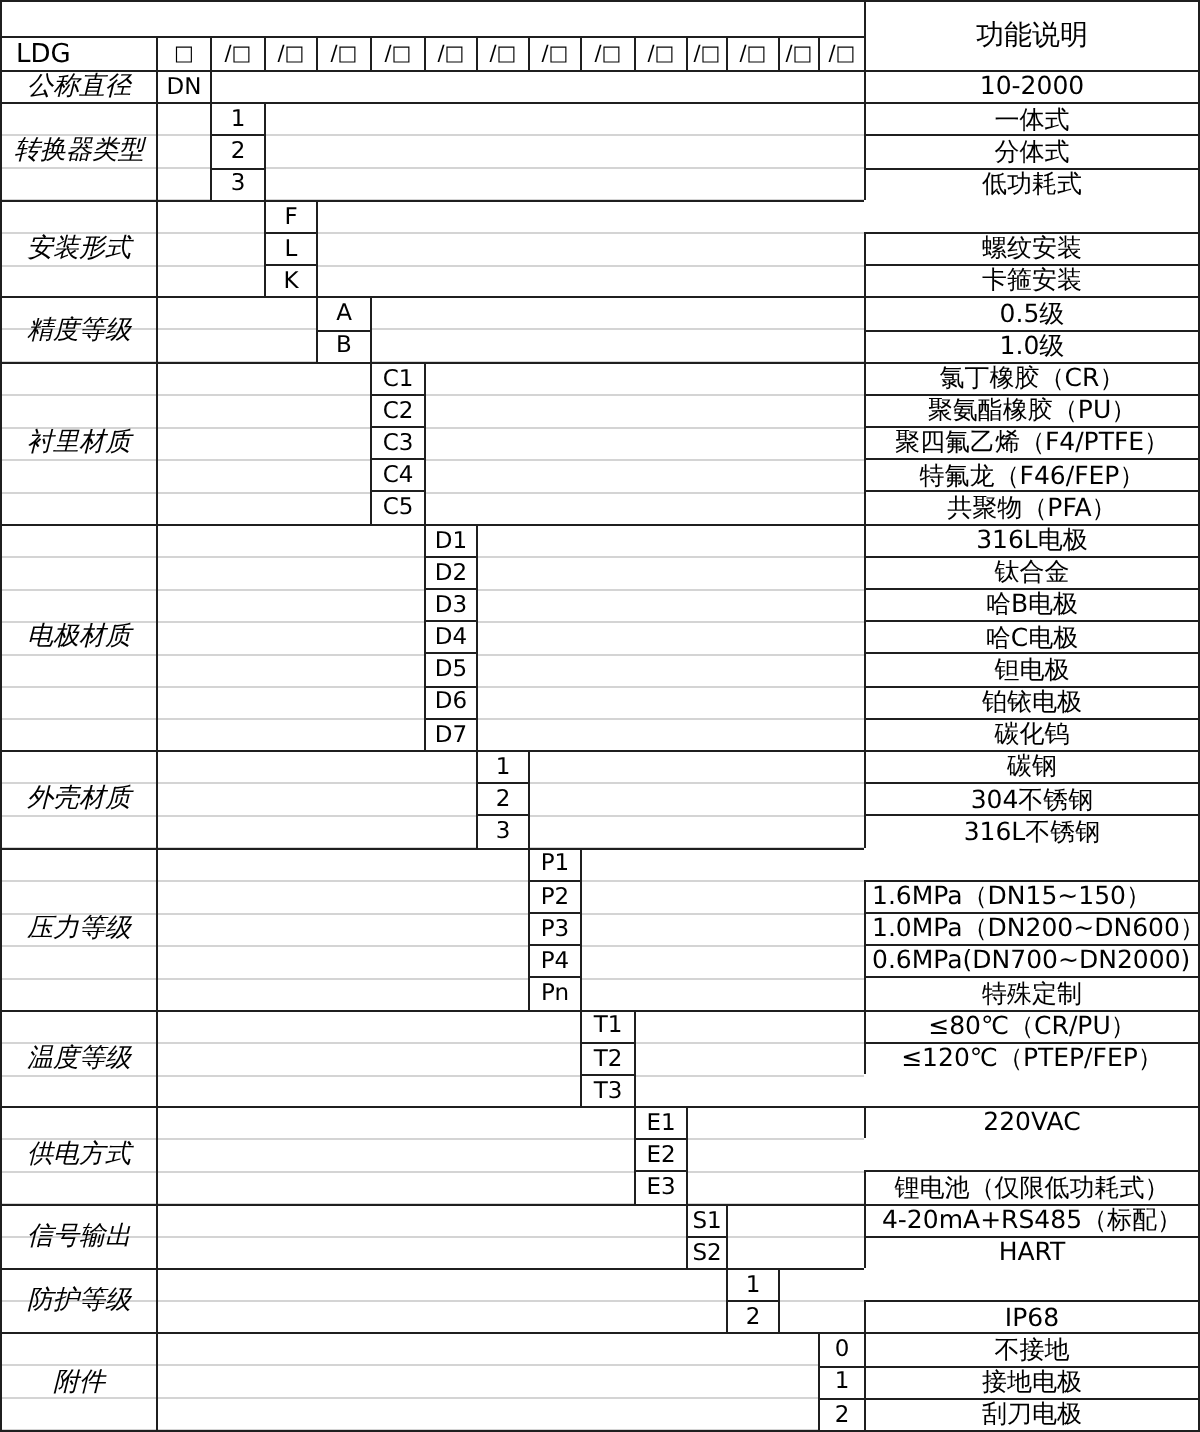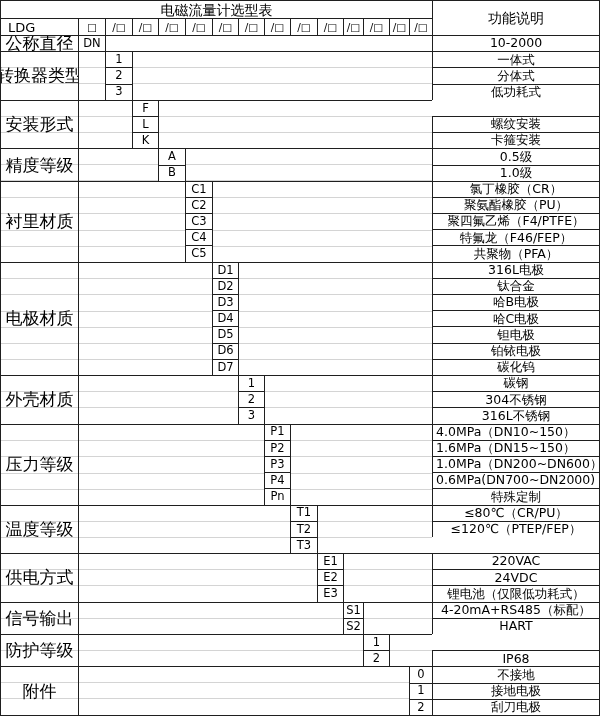--- a/index.html
+++ b/index.html
@@ -15,31 +15,30 @@
   .cell{ display:flex; align-items:center; justify-content:center;
          overflow:hidden; white-space:nowrap; font-size:12.5px; line-height:1; }
   .bt{ border-top:1px solid var(--line); }
   .bl{ border-left:1px solid var(--line); }
   .glines{ background-image:repeating-linear-gradient(to bottom,
            transparent 0px, transparent 15.19px, var(--faint) 15.19px, var(--faint) 16.19px); }
   .title{ font-size:14px; }
   .funch{ font-size:14px; }
   .ldg{ justify-content:flex-start; padding-left:7px; font-size:13px; }
   .box{ font-size:10.5px; }
-  .lbl{ font-size:17px; }
+  .lbl{ font-size:13px;font-style:italic; }
   .code{ font-size:11.5px; }
   .desc{ font-size:12.5px; }
   .desc.left{ justify-content:flex-start; padding-left:3px; }
 </style>
 </head>
 <body>
 
 <div class="tbl">
 
-  <div class="cell title" style="grid-area:1/1/2/16">电磁流量计选型表</div>
   <div class="cell funch bl" style="grid-area:1/16/3/17">功能说明</div>
 
   <div class="cell ldg bt" style="grid-area:2/1/3/2">LDG</div>
   <div class="cell box bt bl" style="grid-area:2/2/3/3">□</div>
   <div class="cell box bt bl" style="grid-area:2/3/3/4">/□</div>
   <div class="cell box bt bl" style="grid-area:2/4/3/5">/□</div>
   <div class="cell box bt bl" style="grid-area:2/5/3/6">/□</div>
   <div class="cell box bt bl" style="grid-area:2/6/3/7">/□</div>
   <div class="cell box bt bl" style="grid-area:2/7/3/8">/□</div>
   <div class="cell box bt bl" style="grid-area:2/8/3/9">/□</div>
@@ -126,21 +125,20 @@
   <div class="cell desc bt bl" style="grid-area:26/16/27/17">316L不锈钢</div>
 
   <div class="cell lbl bt glines" style="grid-area:27/1/32/2">压力等级</div>
   <div class="cell bt bl glines" style="grid-area:27/2/32/9"></div>
   <div class="cell code bt bl" style="grid-area:27/9/28/10">P1</div>
   <div class="cell code bt bl" style="grid-area:28/9/29/10">P2</div>
   <div class="cell code bt bl" style="grid-area:29/9/30/10">P3</div>
   <div class="cell code bt bl" style="grid-area:30/9/31/10">P4</div>
   <div class="cell code bt bl" style="grid-area:31/9/32/10">Pn</div>
   <div class="cell bt bl glines" style="grid-area:27/10/32/16"></div>
-  <div class="cell desc left bt bl" style="grid-area:27/16/28/17">4.0MPa（DN10~150）</div>
   <div class="cell desc left bt bl" style="grid-area:28/16/29/17">1.6MPa（DN15~150）</div>
   <div class="cell desc left bt bl" style="grid-area:29/16/30/17">1.0MPa（DN200~DN600）</div>
   <div class="cell desc left bt bl" style="grid-area:30/16/31/17">0.6MPa(DN700~DN2000)</div>
   <div class="cell desc bt bl" style="grid-area:31/16/32/17">特殊定制</div>
 
   <div class="cell lbl bt glines" style="grid-area:32/1/35/2">温度等级</div>
   <div class="cell bt bl glines" style="grid-area:32/2/35/10"></div>
   <div class="cell code bt bl" style="grid-area:32/10/33/11">T1</div>
   <div class="cell code bt bl" style="grid-area:33/10/34/11">T2</div>
   <div class="cell code bt bl" style="grid-area:34/10/35/11">T3</div>
@@ -148,21 +146,20 @@
   <div class="cell desc bt bl" style="grid-area:32/16/33/17">≤80℃（CR/PU）</div>
   <div class="cell desc bt bl" style="grid-area:33/16/34/17">≤120℃（PTEP/FEP）</div>
 
   <div class="cell lbl bt glines" style="grid-area:35/1/38/2">供电方式</div>
   <div class="cell bt bl glines" style="grid-area:35/2/38/11"></div>
   <div class="cell code bt bl" style="grid-area:35/11/36/12">E1</div>
   <div class="cell code bt bl" style="grid-area:36/11/37/12">E2</div>
   <div class="cell code bt bl" style="grid-area:37/11/38/12">E3</div>
   <div class="cell bt bl glines" style="grid-area:35/12/38/16"></div>
   <div class="cell desc bt bl" style="grid-area:35/16/36/17">220VAC</div>
-  <div class="cell desc bt bl" style="grid-area:36/16/37/17">24VDC</div>
   <div class="cell desc bt bl" style="grid-area:37/16/38/17">锂电池（仅限低功耗式）</div>
 
   <div class="cell lbl bt glines" style="grid-area:38/1/40/2">信号输出</div>
   <div class="cell bt bl glines" style="grid-area:38/2/40/12"></div>
   <div class="cell code bt bl" style="grid-area:38/12/39/13">S1</div>
   <div class="cell code bt bl" style="grid-area:39/12/40/13">S2</div>
   <div class="cell bt bl glines" style="grid-area:38/13/40/16"></div>
   <div class="cell desc bt bl" style="grid-area:38/16/39/17">4-20mA+RS485（标配）</div>
   <div class="cell desc bt bl" style="grid-area:39/16/40/17">HART</div>
 

